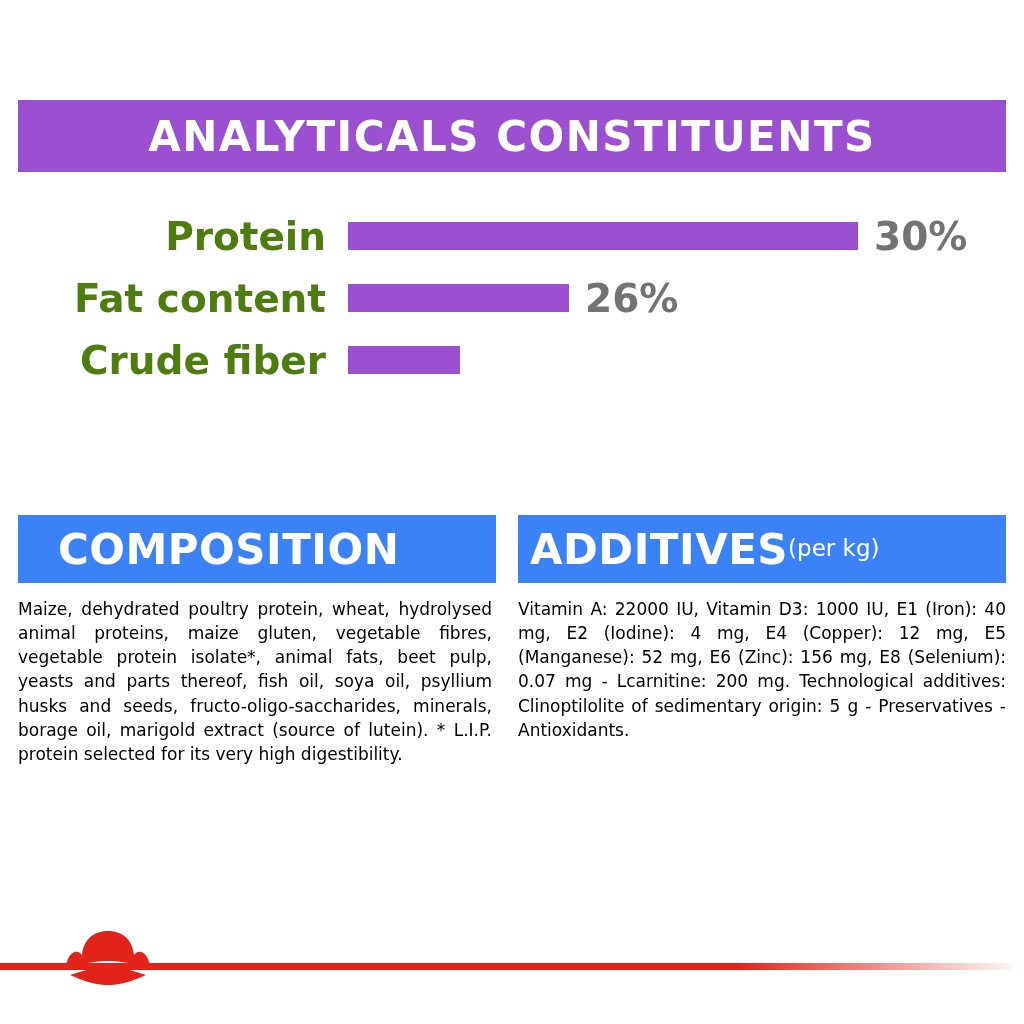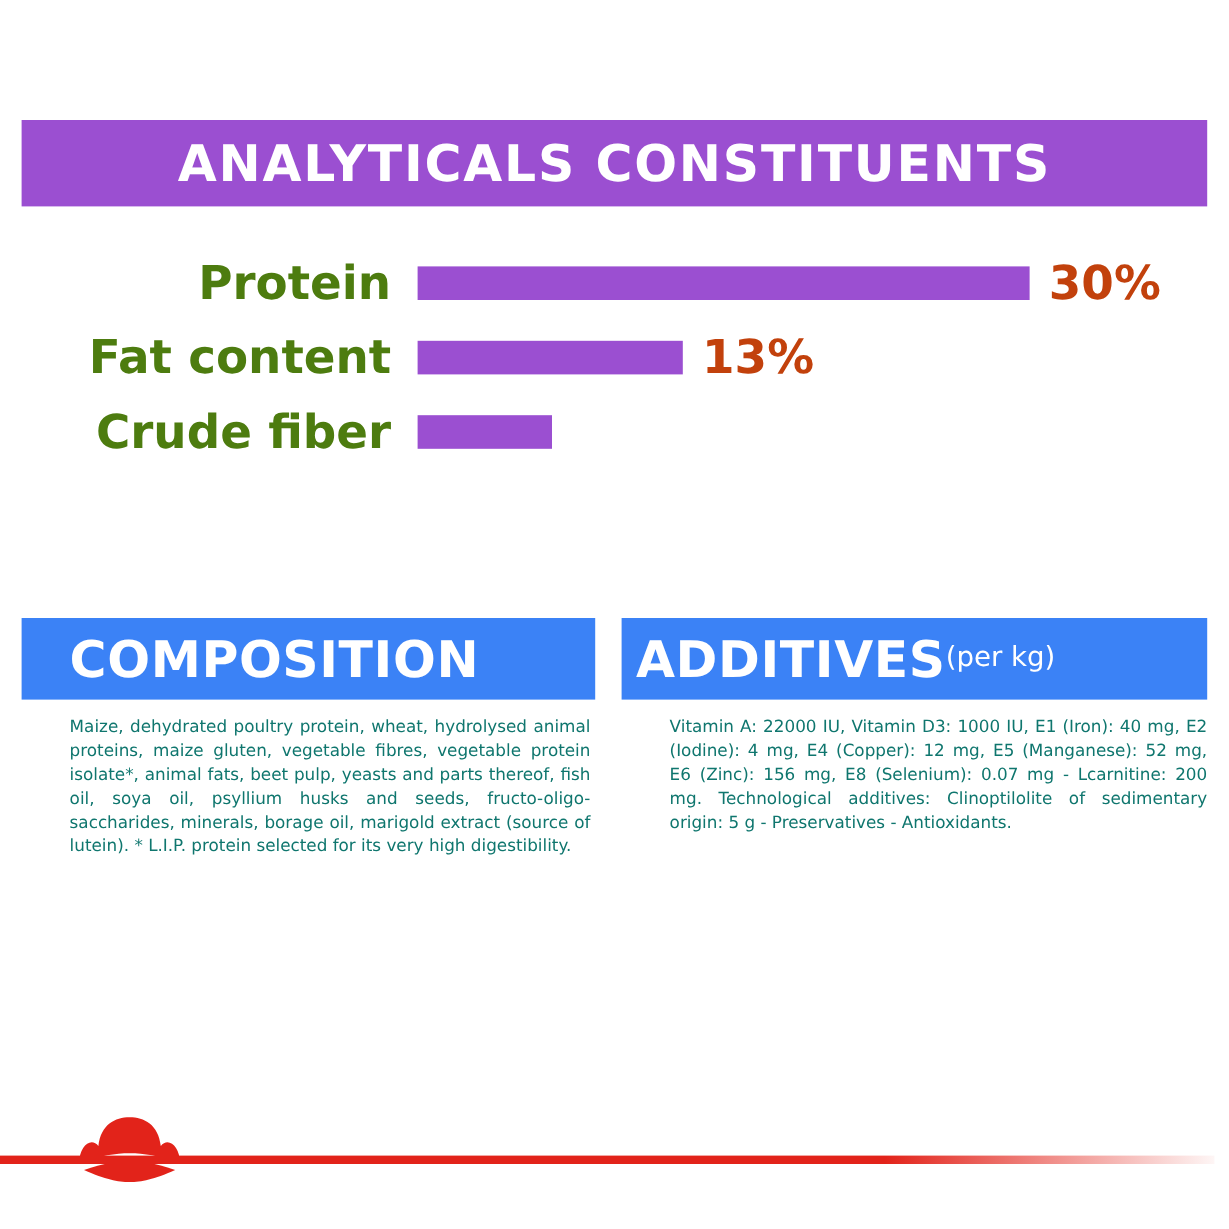--- a/index.html
+++ b/index.html
@@ -65,21 +65,21 @@
     display: flex;
     align-items: center;
   }
   .bar-fill {
     height: 28px;
     background: #9b4fd1;
   }
   .bar-value {
     font-size: 39px;
     font-weight: bold;
-    color: #c2410c;
+    color: #737373;
     padding-left: 16px;
     white-space: nowrap;
     font-family: "DejaVu Sans", sans-serif;
   }
 
   
   .panel {
     position: absolute;
     top: 515px;
   }
@@ -103,27 +103,26 @@
   }
   .panel-banner .panel-sub {
     color: #ffffff;
     font-size: 23px;
     font-weight: normal;
     padding-bottom: 3px;
     font-family: "DejaVu Sans", sans-serif;
   }
   .panel-body {
     margin-top: 14px;
-    font-size: 14px;
+    font-size: 17px;
     line-height: 1.42;
-    color: #0f766e;
+    color: #000000;
     text-align: justify;
     text-justify: inter-word;
     font-family: "DejaVu Sans", sans-serif;
-    margin-left: 40px;
   }
   .panel.left .panel-body { padding-right: 4px; }
 
   
   .footer-rule {
     position: absolute;
     left: 0;
     top: 963px;
     width: 1024px;
     height: 7px;
@@ -152,21 +151,21 @@
         <div class="bar-track">
           <div class="bar-fill" style="width: 510px; background: rgb(155, 79, 209);"></div>
         </div>
         <div class="bar-value">30%</div>
       </div>
       <div class="bar-row">
         <div class="bar-label">Fat content</div>
         <div class="bar-track">
           <div class="bar-fill" style="width: 221px; background: rgb(155, 79, 209);"></div>
         </div>
-        <div class="bar-value">13%</div>
+        <div class="bar-value">26%</div>
       </div>
       <div class="bar-row">
         <div class="bar-label">Crude fiber</div>
         <div class="bar-track">
           <div class="bar-fill" style="width: 112px; background: rgb(155, 79, 209);"></div>
         </div>
       </div>
     </div>
 
   <div class="panel left">

